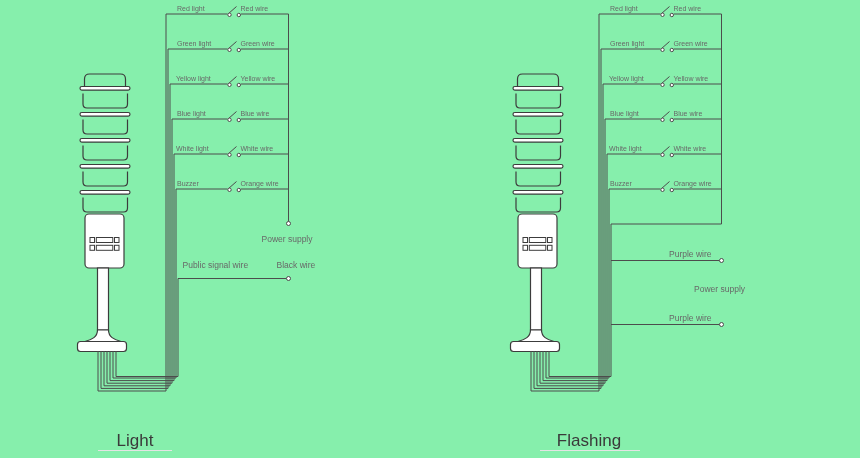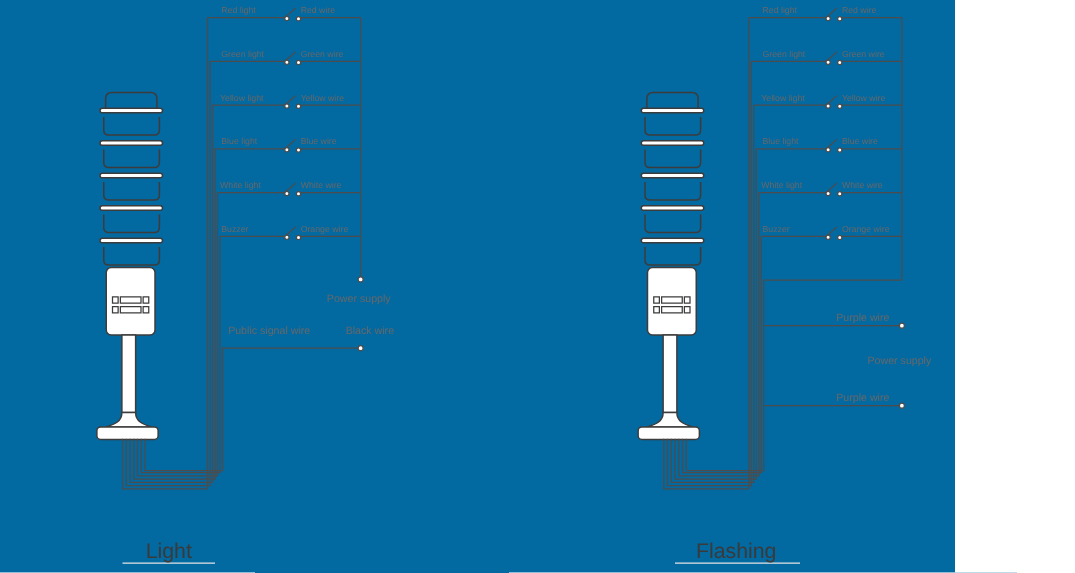--- a/index.html
+++ b/index.html
@@ -1,16 +1,16 @@
 <!DOCTYPE html>
 <html style="--wire: #4c4c4c; --outline: #3c3c3c; --label: #686868; --caption: #3a3a3a;"><head>
 <meta charset="utf-8">
 <style>
   html,body{margin:0;padding:0;background:#fff;}
-  #stage{position:relative;width:764px;height:458px;background:#0369a1;overflow:hidden;}
+  #stage{position:relative;width:860px;height:458px;background:#86efac;overflow:hidden;}
   svg{display:block;}
   svg text{font-family:"Liberation Sans","DejaVu Sans",sans-serif;fill:var(--label,#686868);}
   .lbl{font-size:7px;}
   .lbl2{font-size:8.5px;}
   .caption{font-size:17px;fill:var(--caption,#3a3a3a);}
   .wire{stroke:var(--wire,#4c4c4c);stroke-width:1;fill:none;}
   .term{fill:#fff;stroke:var(--wire,#4c4c4c);stroke-width:1;}
   .tower{stroke:var(--outline,#3c3c3c);stroke-width:1.2;fill:#fff;}
   .towerline{stroke:var(--outline,#3c3c3c);stroke-width:1.2;fill:none;}
   .grille{stroke:var(--outline,#3c3c3c);stroke-width:1;fill:#fff;}

